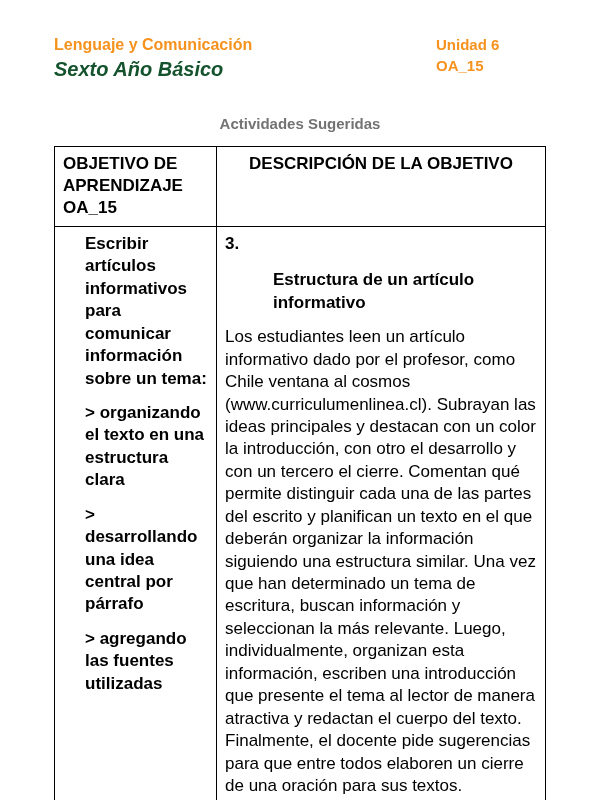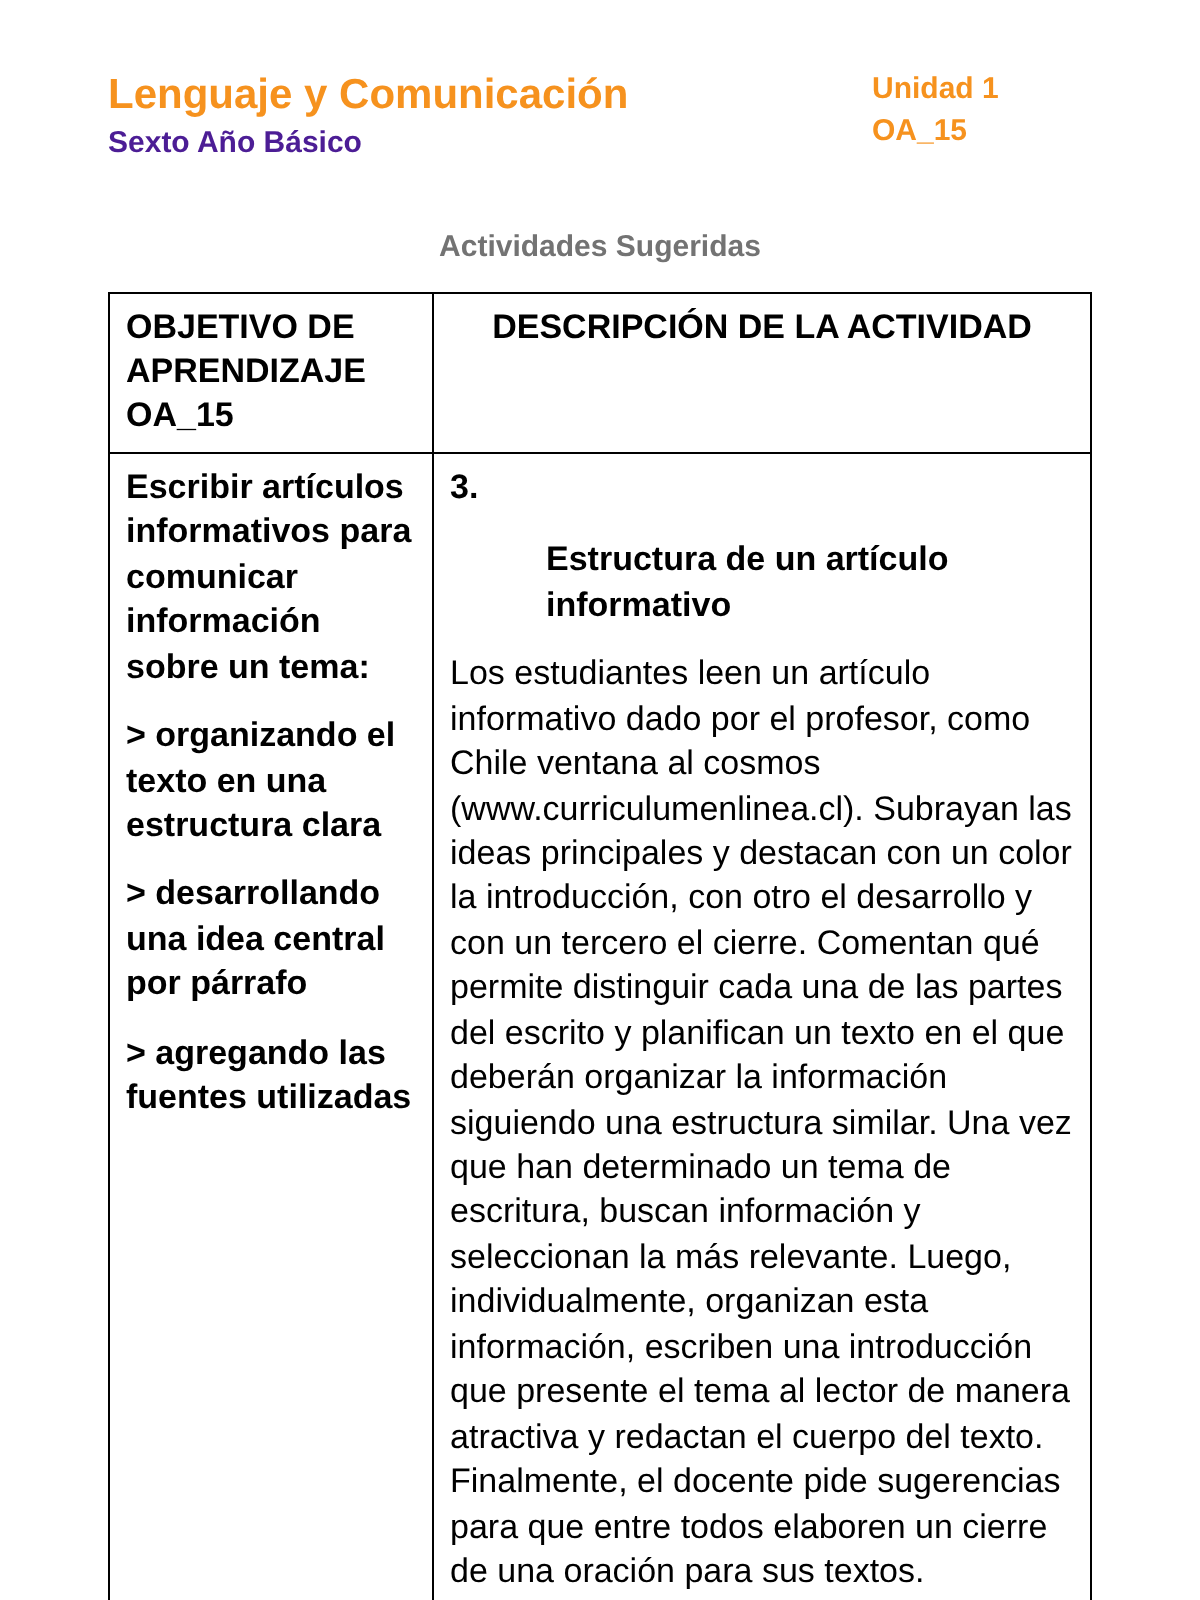--- a/index.html
+++ b/index.html
@@ -21,30 +21,31 @@
     justify-content: space-between;
     align-items: flex-start;
   }
   .doc-header .left-col,
   .doc-header .right-col {
     display: flex;
     flex-direction: column;
   }
   .doc-header .right-col { width: 110px; }
   .subject-line {
-    font-size: 21px;
+    font-size: 16px;
     font-weight: bold;
     color: #F6921E;
     line-height: 1.35;
   }
   .grade-line {
-    font-size: 15px;
+    font-size: 20px;
     font-weight: bold;
-    color: #4c1d95;
+    color: #14532d;
     line-height: 1.35;
+    font-style: italic;
   }
   .unit-line, .oa-line {
     font-size: 15px;
     font-weight: bold;
     color: #F6921E;
     line-height: 1.4;
   }
   .page-title {
     text-align: center;
     font-size: 15px;
@@ -74,21 +75,21 @@
     font-weight: bold;
     height: 40px;
   }
   th.desc-header {
     text-align: center;
     font-weight: bold;
     vertical-align: top;
     height: 40px;
   }
   td.obj-cell { font-weight: bold; }
-  td.obj-cell p { margin-bottom: 12px; }
+  td.obj-cell p { margin-bottom: 12px; margin-left: 22px; }
   td.desc-cell .activity-number {
     font-weight: bold;
     margin-bottom: 14px;
   }
   td.desc-cell .activity-title {
     font-weight: bold;
     margin-bottom: 12px;
     padding-left: 48px;
   }
   td.desc-cell .activity-body {
@@ -100,36 +101,36 @@
 <body>
 
 <div class="page">
 
   <div class="doc-header">
     <div class="left-col">
       <span class="subject-line">Lenguaje y Comunicación</span>
       <span class="grade-line">Sexto Año Básico</span>
     </div>
     <div class="right-col">
-      <span class="unit-line">Unidad 1</span>
+      <span class="unit-line">Unidad 6</span>
       <span class="oa-line">OA_15</span>
     </div>
   </div>
 
   <div class="page-title">Actividades Sugeridas</div>
 
   <table class="activity-table">
     <colgroup>
       <col class="obj-col">
       <col class="desc-col">
     </colgroup>
     <tbody>
         <tr>
       <th class="obj-header">OBJETIVO DE APRENDIZAJE OA_15</th>
-      <th class="desc-header">DESCRIPCIÓN DE LA ACTIVIDAD</th>
+      <th class="desc-header">DESCRIPCIÓN DE LA OBJETIVO</th>
     </tr>
     <tr>
       <td class="obj-cell">
         <p>Escribir artículos informativos para comunicar información sobre un tema:</p>
         <p>&gt; organizando el texto en una estructura clara</p>
         <p>&gt; desarrollando una idea central por párrafo</p>
         <p>&gt; agregando las fuentes utilizadas</p>
       </td>
       <td class="desc-cell">
         <div class="activity-number">3.</div>

